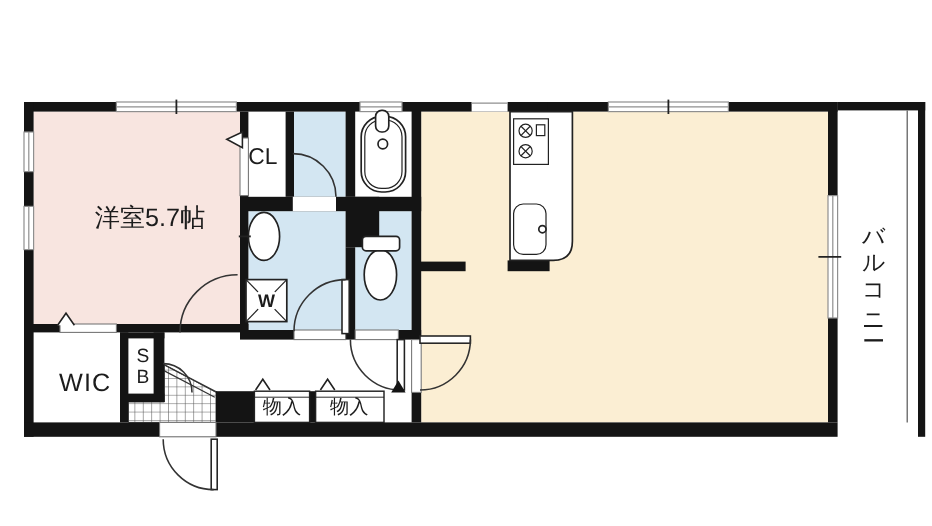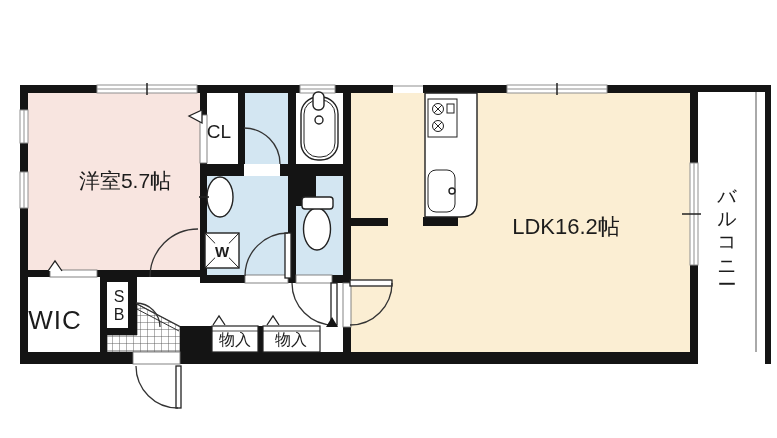--- a/index.html
+++ b/index.html
@@ -23,21 +23,21 @@
   .lbl{
     position:absolute;transform:translate(-50%,-50%);
     color:#1c1c1c;white-space:nowrap;font-weight:500;text-align:center;
   }
   .lbl-western{left:113px;top:181px;font-size:21px;margin-left:12px;}
   .lbl-ldk{left:566px;top:227px;font-size:22px;}
   .lbl-balcony{
     left:727px;top:226px;font-size:19px;letter-spacing:3px;
     writing-mode:vertical-rl;text-orientation:upright;
   }
-  .lbl-wic{left:55px;top:320px;font-size:26px;letter-spacing:1px;}
+  .lbl-wic{left:71px;top:320px;font-size:21px;letter-spacing:1px;}
   .lbl-cl{left:219px;top:132px;font-size:19px;}
   .lbl-sb{
     left:117px;top:306px;font-size:16px;line-height:1.1;
     width:15px;word-break:break-all;white-space:normal;text-align:right;
   }
   .lbl-storage1{left:235px;top:340px;font-size:16px;}
   .lbl-storage2{left:291px;top:340px;font-size:16px;}
   .lbl-washer{left:222px;top:251px;font-size:15px;font-weight:600;}
 </style>
 </head>
@@ -222,21 +222,20 @@
         <rect class="fixline" x="447" y="104" width="7" height="9"></rect>
       </g>
       <g>
         <rect class="fixline" x="428" y="170" width="27" height="42" rx="8"></rect>
         <circle class="fixture" cx="452" cy="191" r="3"></circle>
       </g>
     </g>
   </svg>
 
   <div class="lbl lbl-western">洋室5.7帖</div>
-  <div class="lbl lbl-ldk">LDK16.2帖</div>
   <div class="lbl lbl-balcony">バルコニー</div>
   <div class="lbl lbl-wic">WIC</div>
   <div class="lbl lbl-cl">CL</div>
   <div class="lbl lbl-sb">SB</div>
   <div class="lbl lbl-storage1">物入</div>
   <div class="lbl lbl-storage2">物入</div>
   <div class="lbl lbl-washer">W</div>
 </div>
 
 </body></html>

